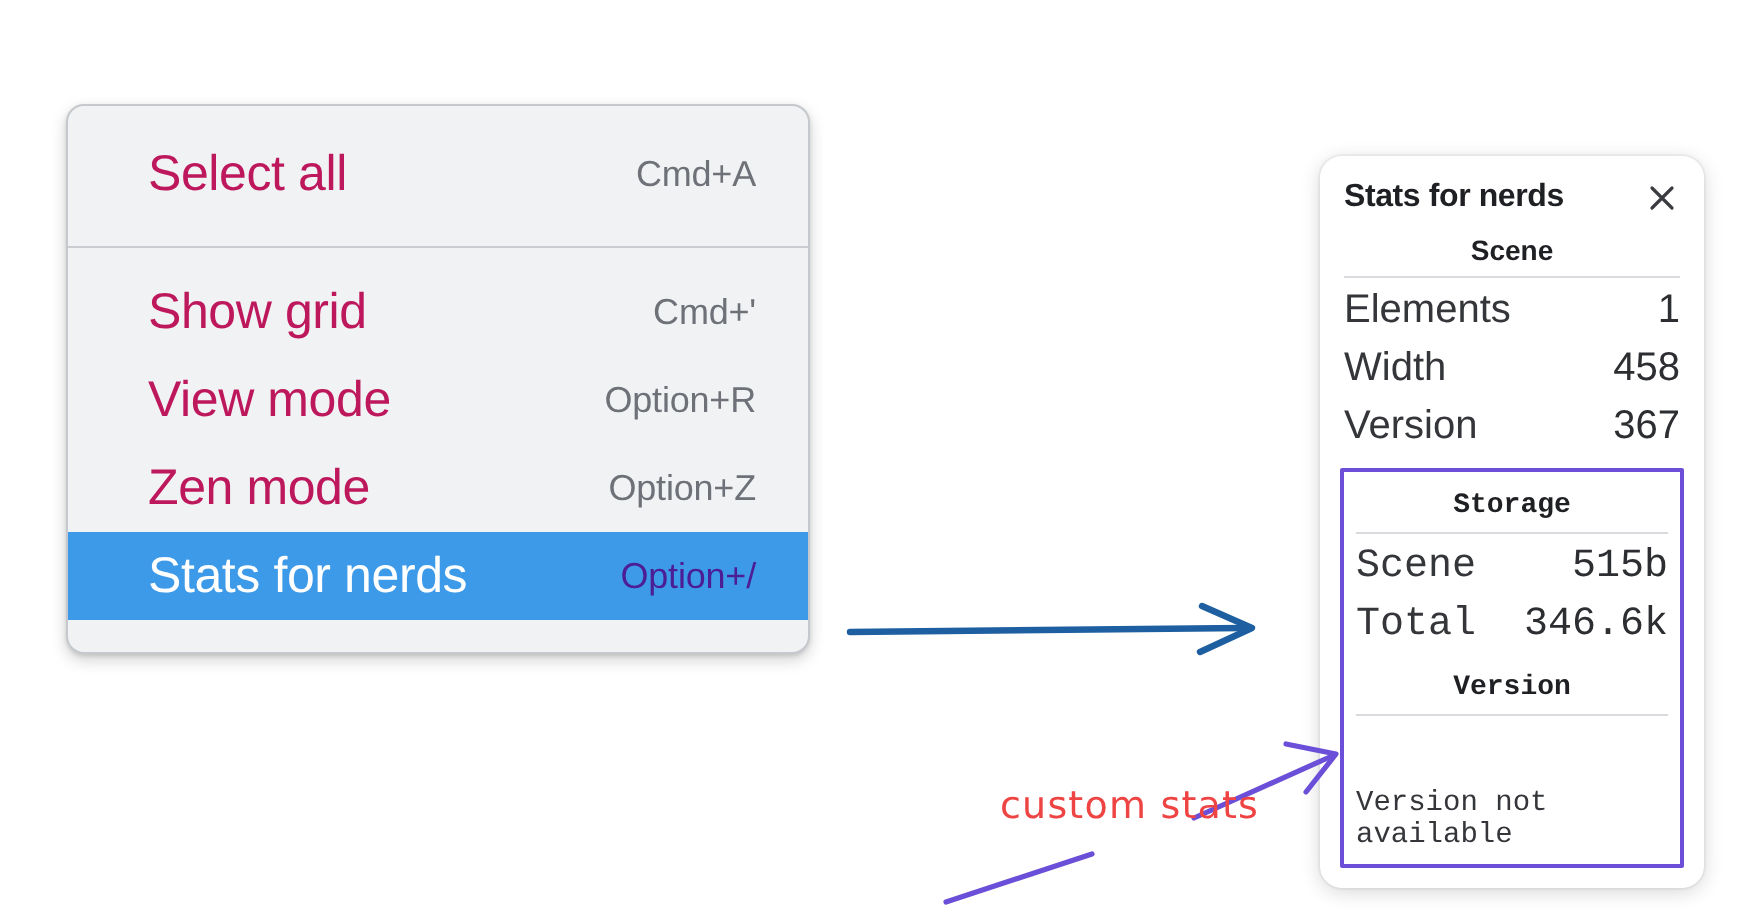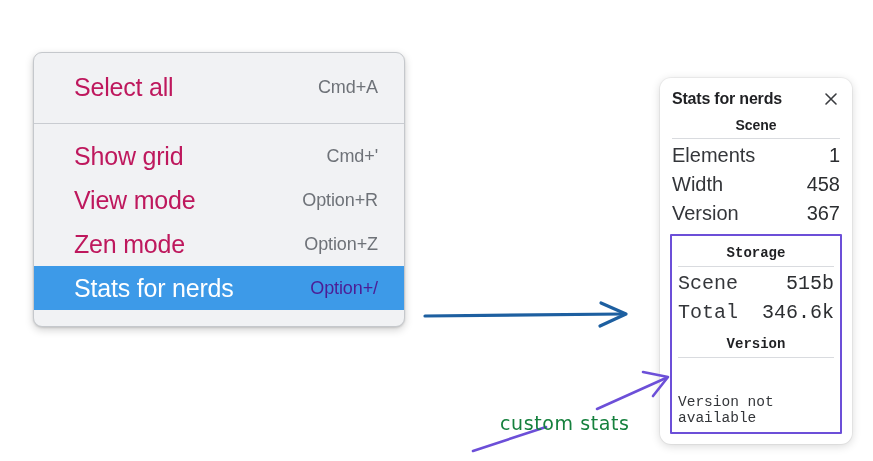--- a/index.html
+++ b/index.html
@@ -144,24 +144,23 @@
     left: 0; top: 0;
     width: 873px; height: 461px;
     pointer-events: none;
   }
   #annotation-label {
     position: absolute;
     left: 500px;
     top: 392px;
     font-family: "DejaVu Sans", sans-serif;
     font-size: 19px;
-    color: #15803d;
+    color: #ef4444;
     letter-spacing: 0.6px;
     white-space: nowrap;
-    margin-top: 20px;
   }
 </style>
 </head>
 <body>
 
 <div id="context-menu">
 
   <div class="menu-group group-top">
     <div class="menu-item">
       <span class="mi-label">Select all</span>

